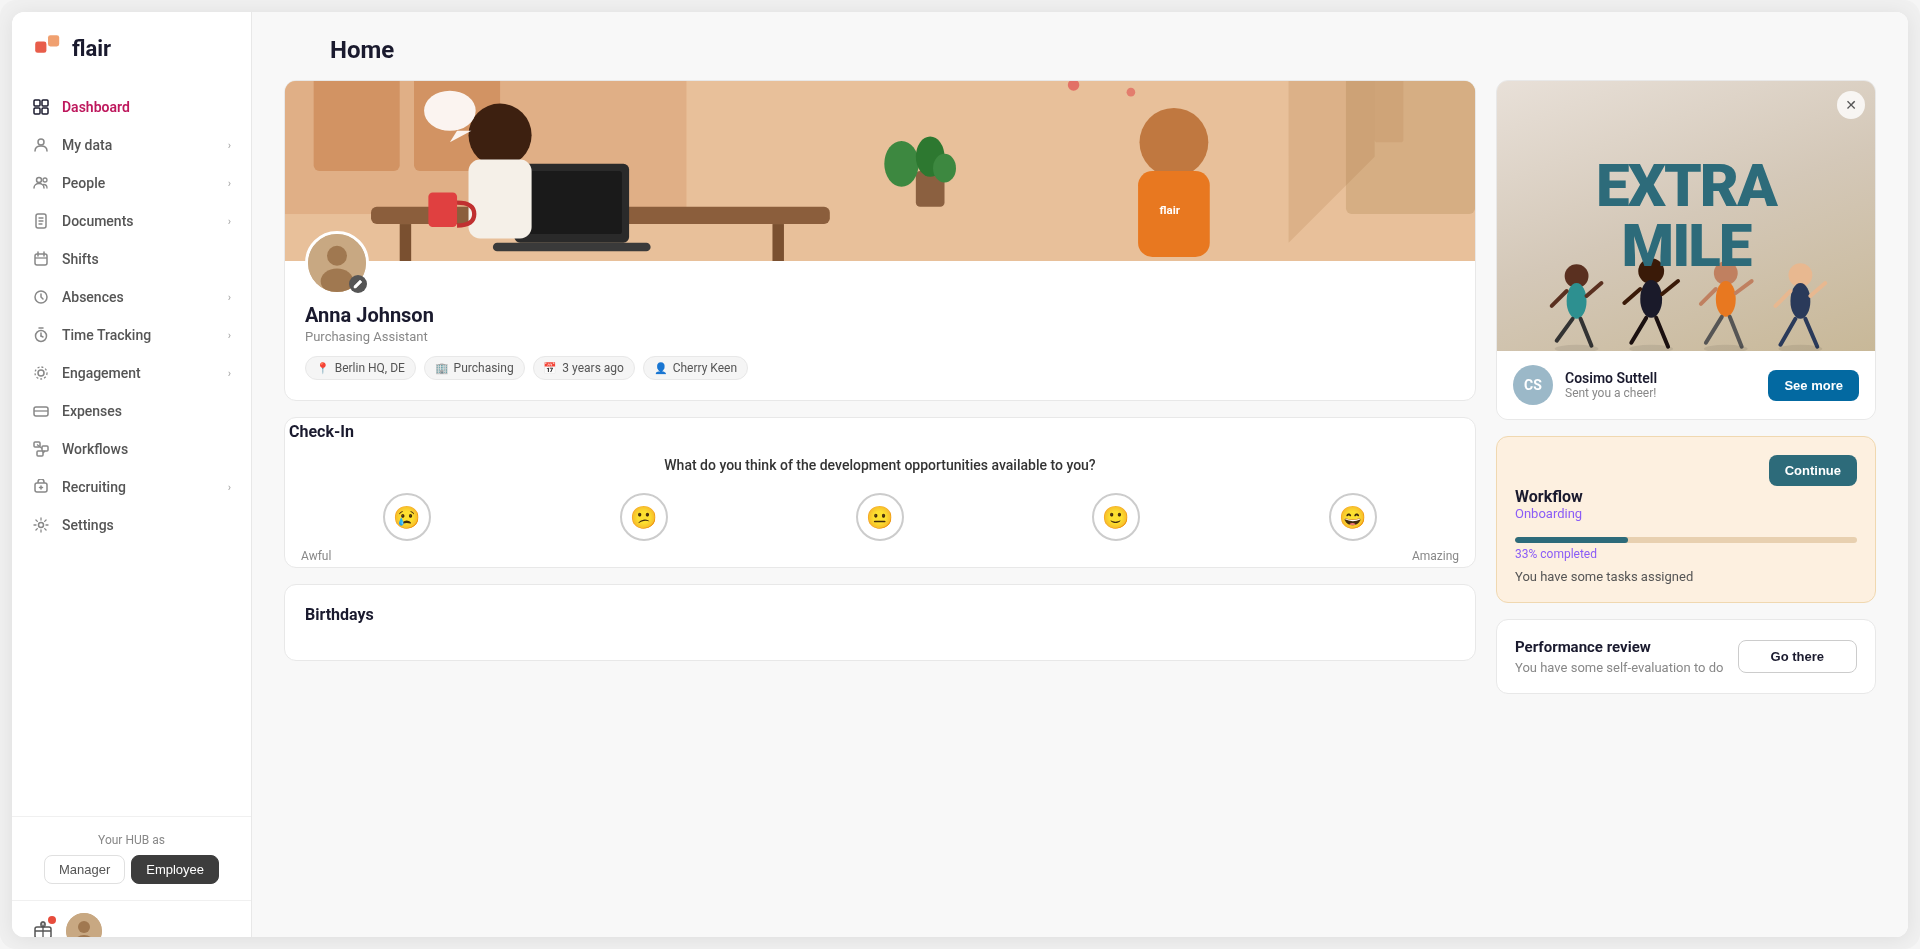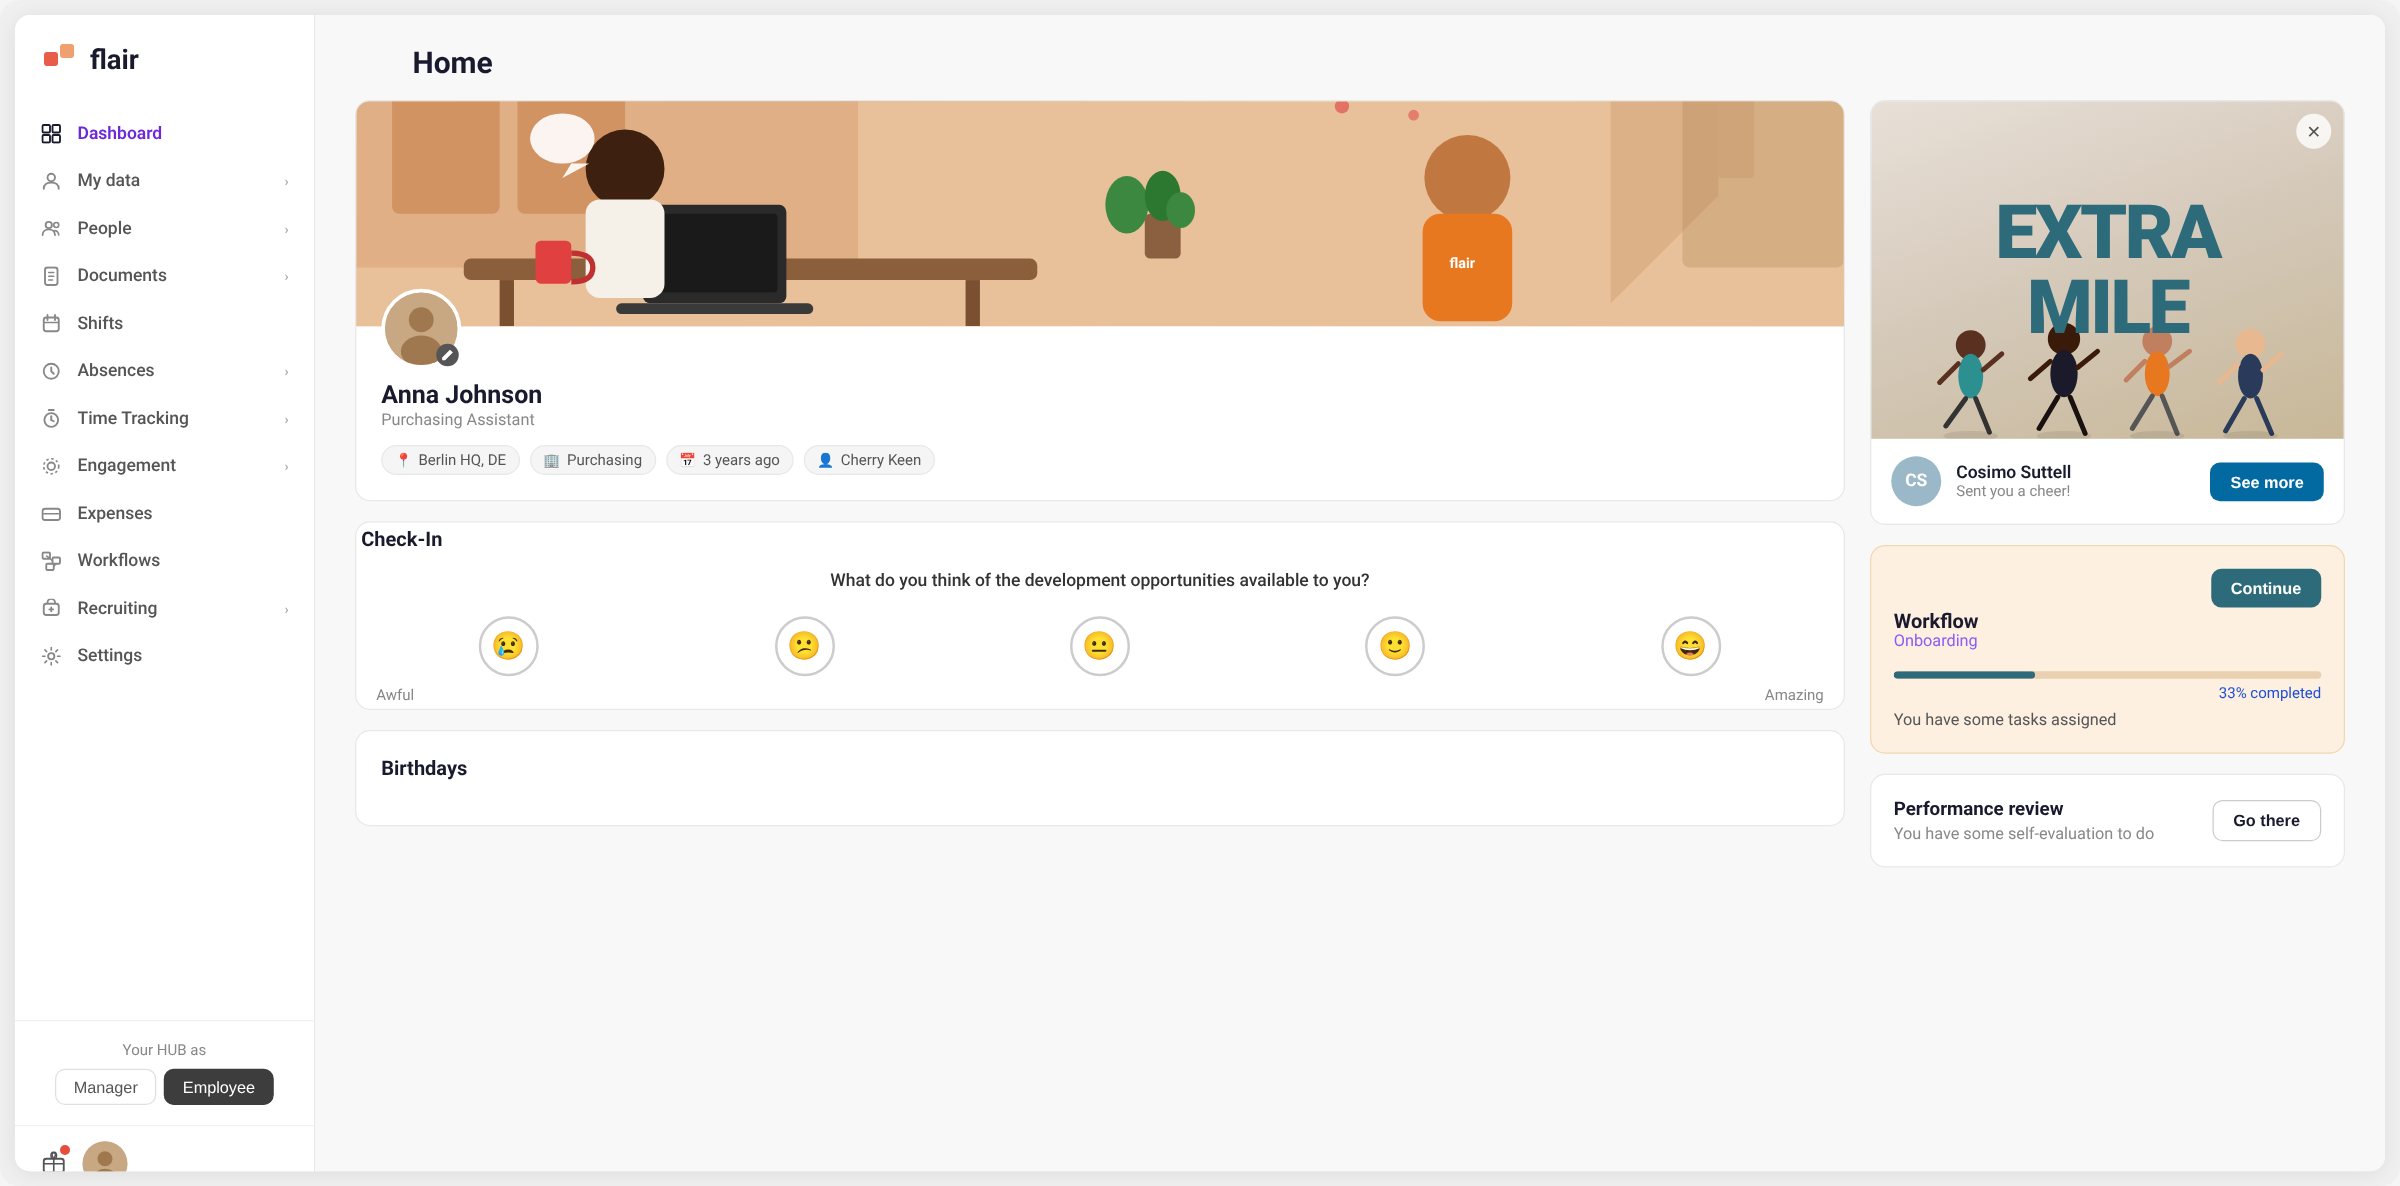--- a/index.html
+++ b/index.html
@@ -41,21 +41,21 @@
       align-items: center;
       justify-content: space-between;
       padding: 10px 20px;
       cursor: pointer;
       color: #555;
       font-size: 14px;
       font-weight: 500;
       border-radius: 0;
       transition: background 0.15s;
     }
-    .nav-item.active { color: #6d28d9; font-weight: 600; }
+    .nav-item.active { color: #be185d; font-weight: 600; }
     .nav-item-left {
       display: flex;
       align-items: center;
       gap: 12px;
     }
     .nav-icon {
       width: 18px;
       height: 18px;
       display: flex;
       align-items: center;
@@ -420,23 +420,23 @@
       border-radius: 3px;
       overflow: hidden;
       margin-bottom: 4px;
     }
     .progress-bar-fill {
       height: 100%;
       background: #2d6b7a;
       border-radius: 3px;
     }
     .progress-pct {
-      text-align: right;
+      text-align: left;
       font-size: 12px;
-      color: #1d4ed8;
+      color: #8b5cf6;
     }
     .workflow-tasks {
       font-size: 13px;
       color: #555;
       margin-top: 8px;
     }
 
     
     .performance-card {
       background: #fff;
@@ -444,21 +444,21 @@
       padding: 18px;
       border: 1px solid #e8e8e8;
       display: flex;
       align-items: center;
       justify-content: space-between;
     }
     .performance-info {}
     .performance-title { font-size: 15px; font-weight: 700; color: #1a1a2e; margin-bottom: 4px; }
     .performance-subtitle { font-size: 13px; color: #888; }
     .go-there-btn {
-      padding: 8px 16px;
+      padding: 8px 32px;
       background: #fff;
       color: #1a1a2e;
       border-radius: 8px;
       font-size: 13px;
       font-weight: 600;
       cursor: pointer;
       border: 1px solid #ccc;
       white-space: nowrap;
     }
 

